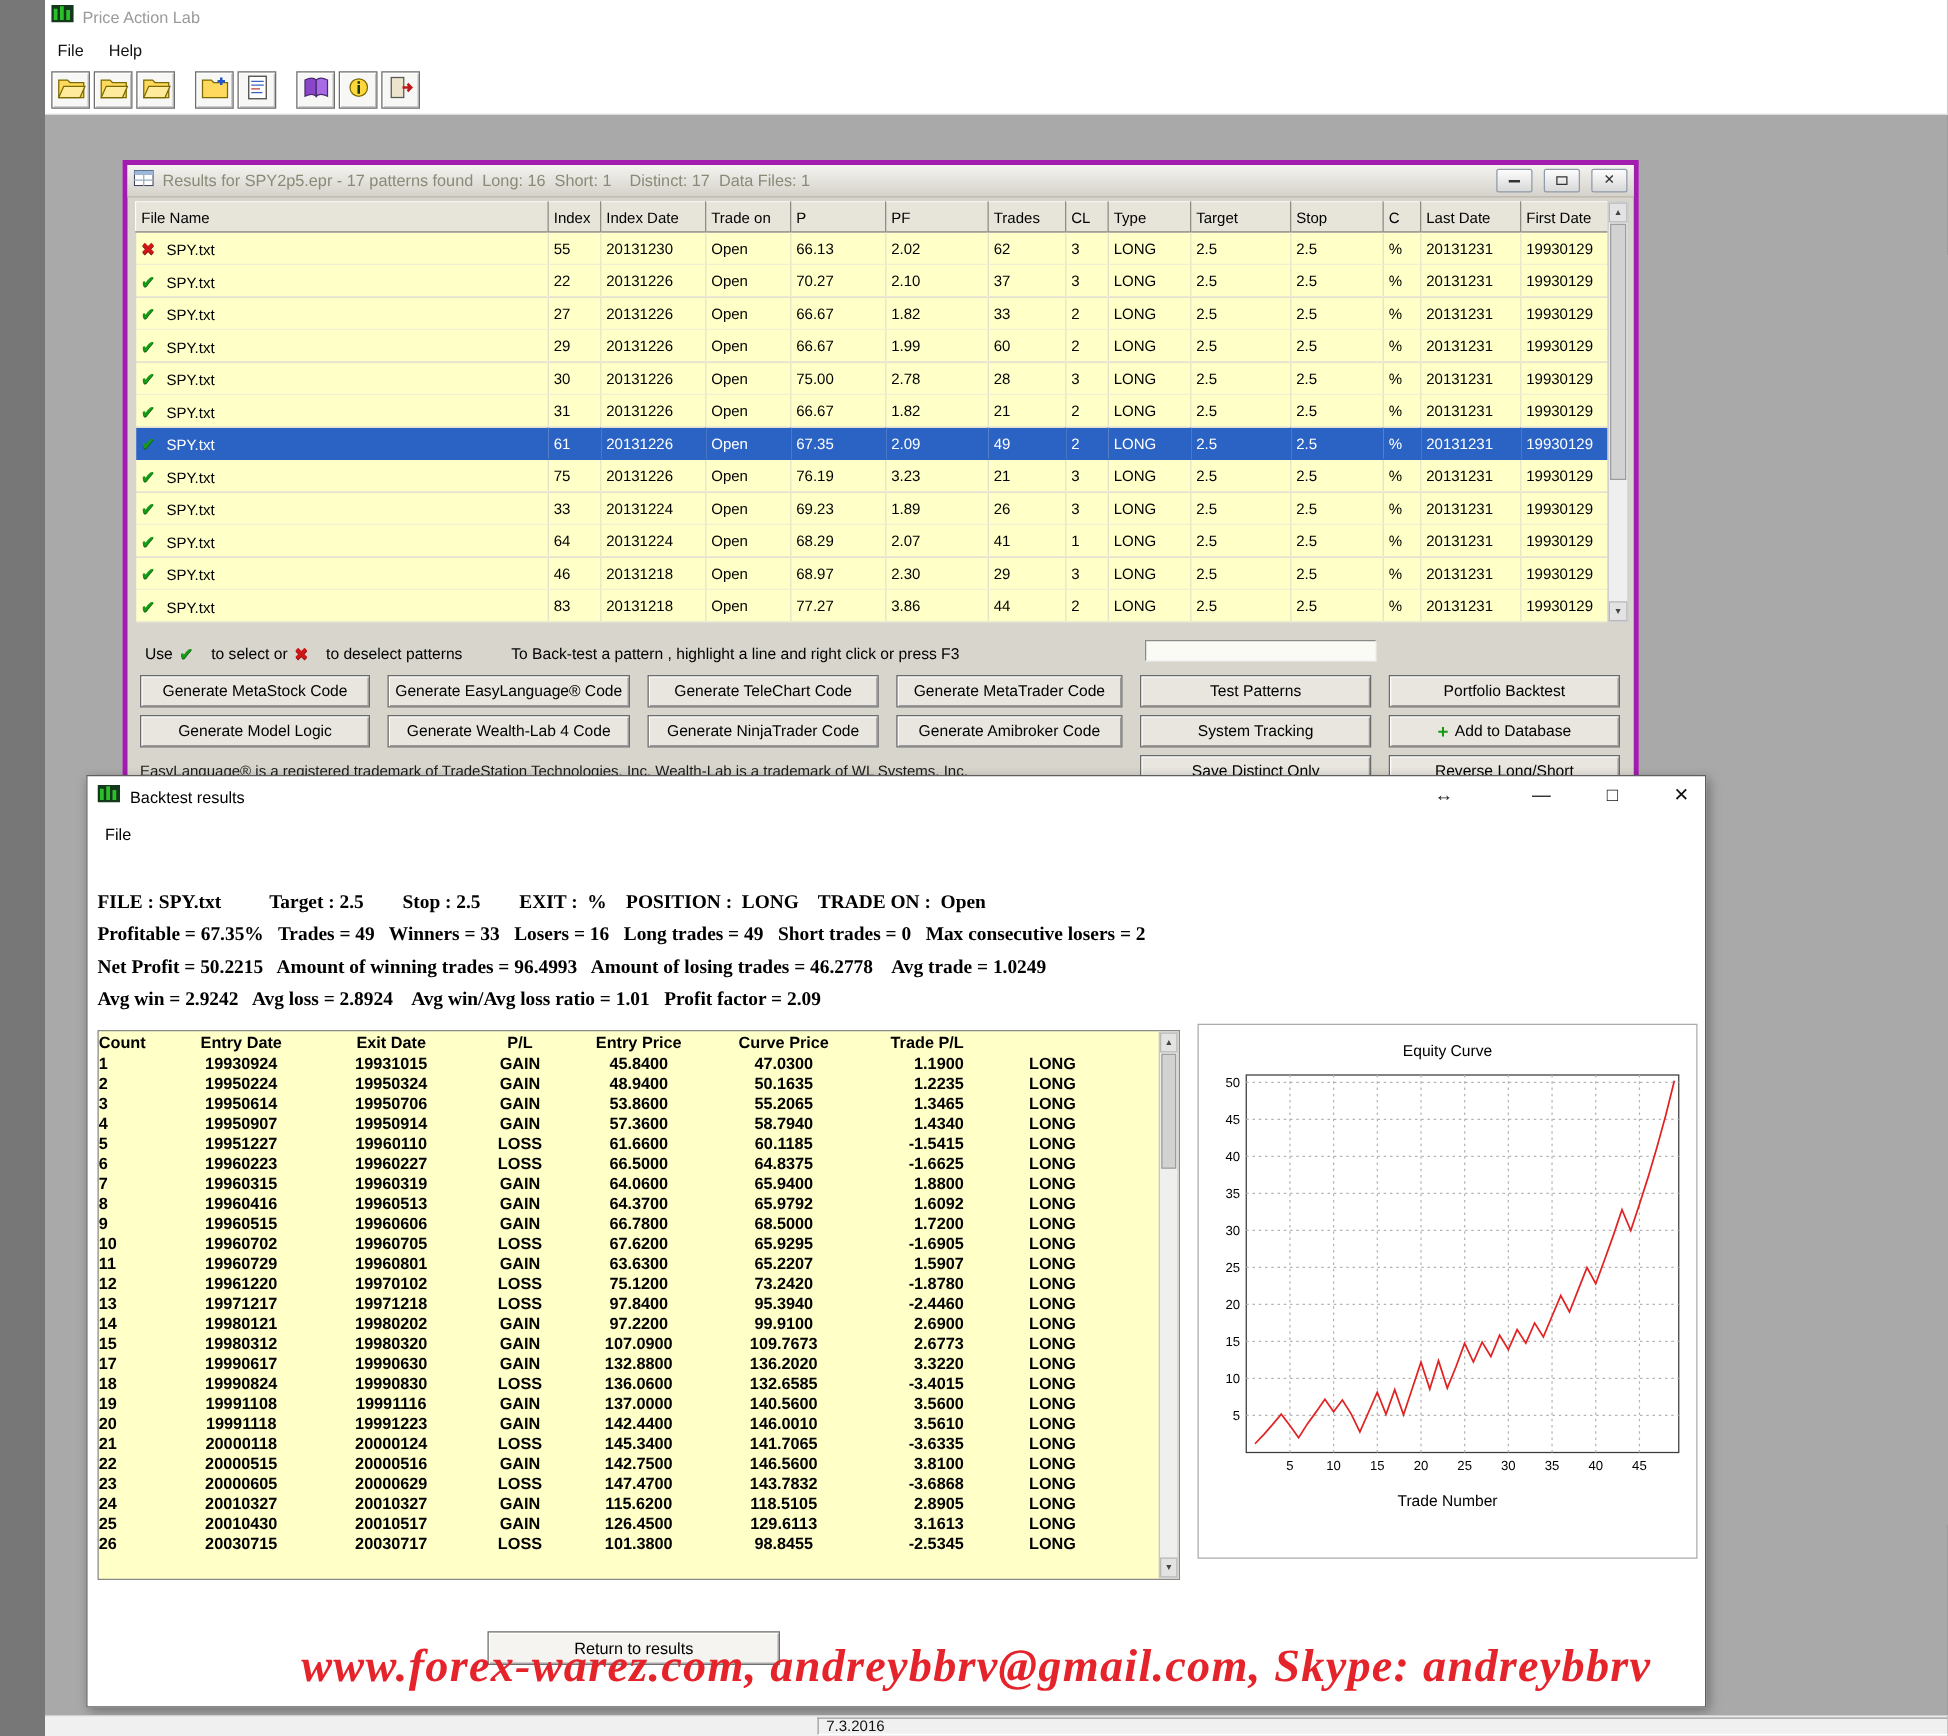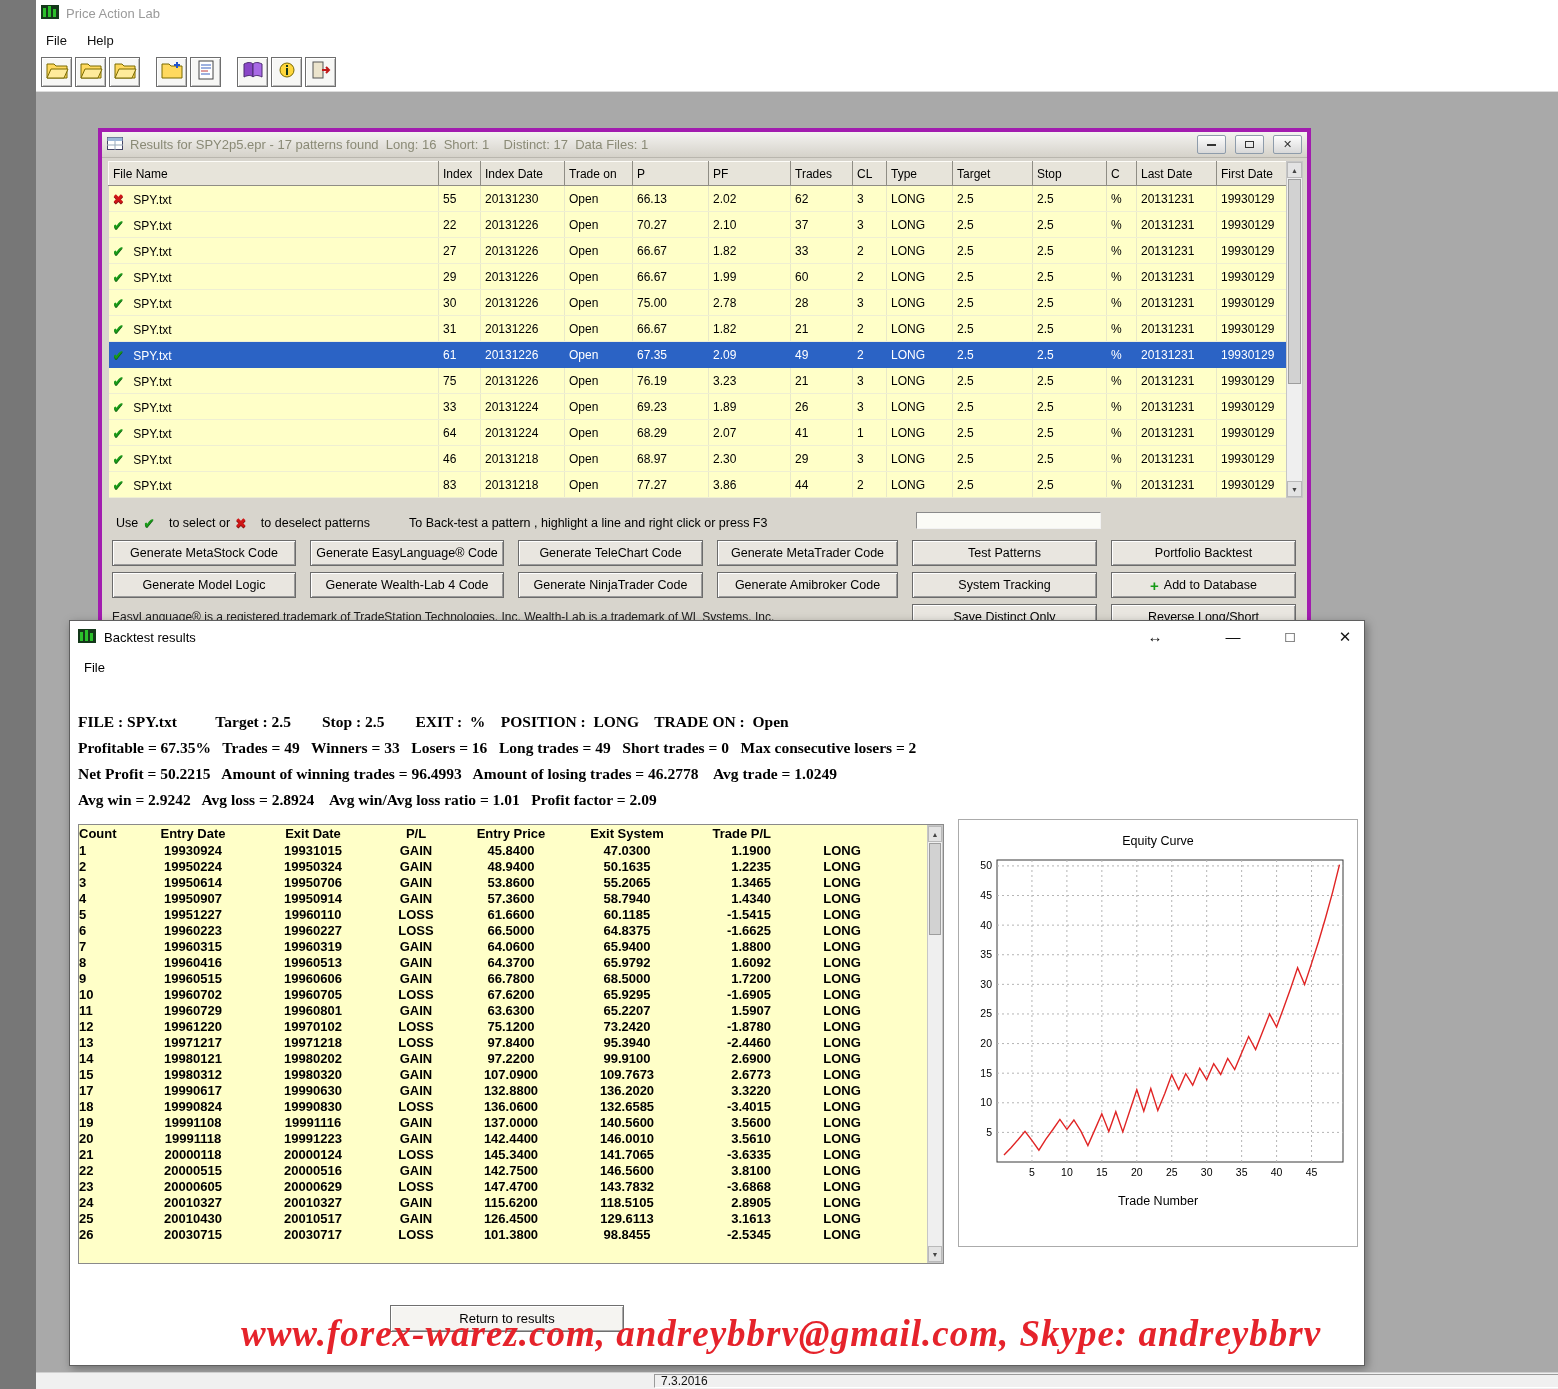--- a/index.html
+++ b/index.html
@@ -526,21 +526,21 @@
             <col style="width:112px">
             <col style="width:86px">
         </colgroup>
         <thead>
             <tr>
               <th class="tc0">Count</th>
               <th class="tc1">Entry Date</th>
               <th class="tc2">Exit Date</th>
               <th class="tc3">P/L</th>
               <th class="tc4">Entry Price</th>
-              <th class="tc5">Exit System</th>
+              <th class="tc5">Curve Price</th>
               <th class="tc6">Trade P/L</th>
               <th class="tc7"></th>
             </tr>
           </thead>
         <tbody>
             <tr>
               <td class="tc0">1</td>
               <td class="tc1">19930924</td>
               <td class="tc2">19931015</td>
               <td class="tc3">GAIN</td>

